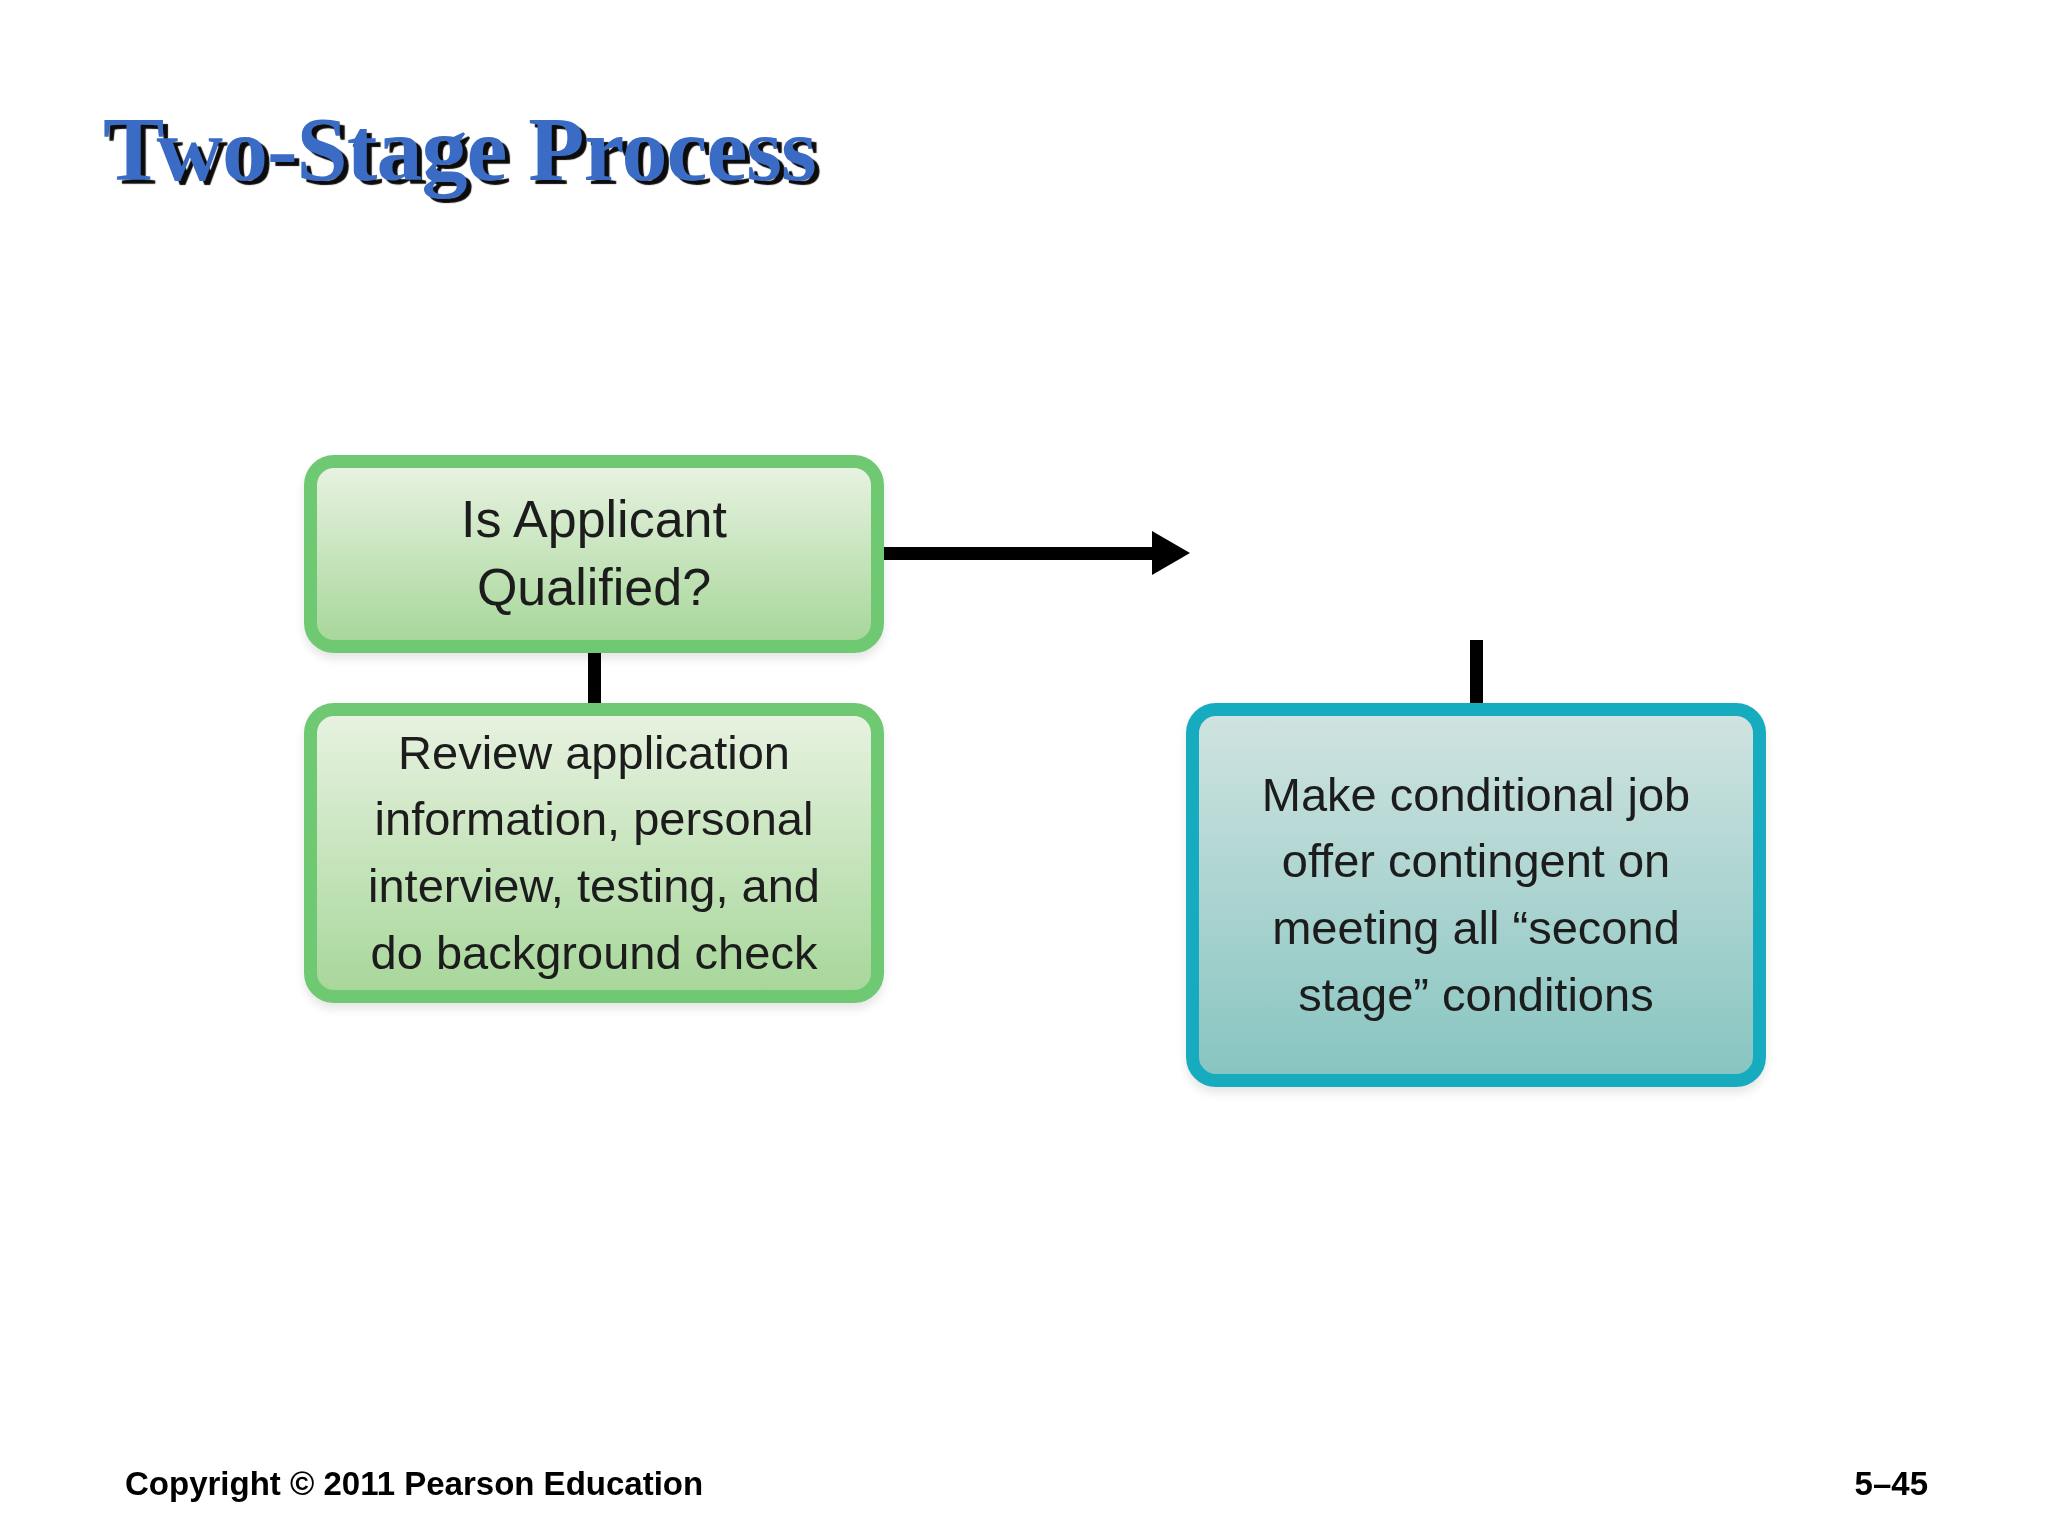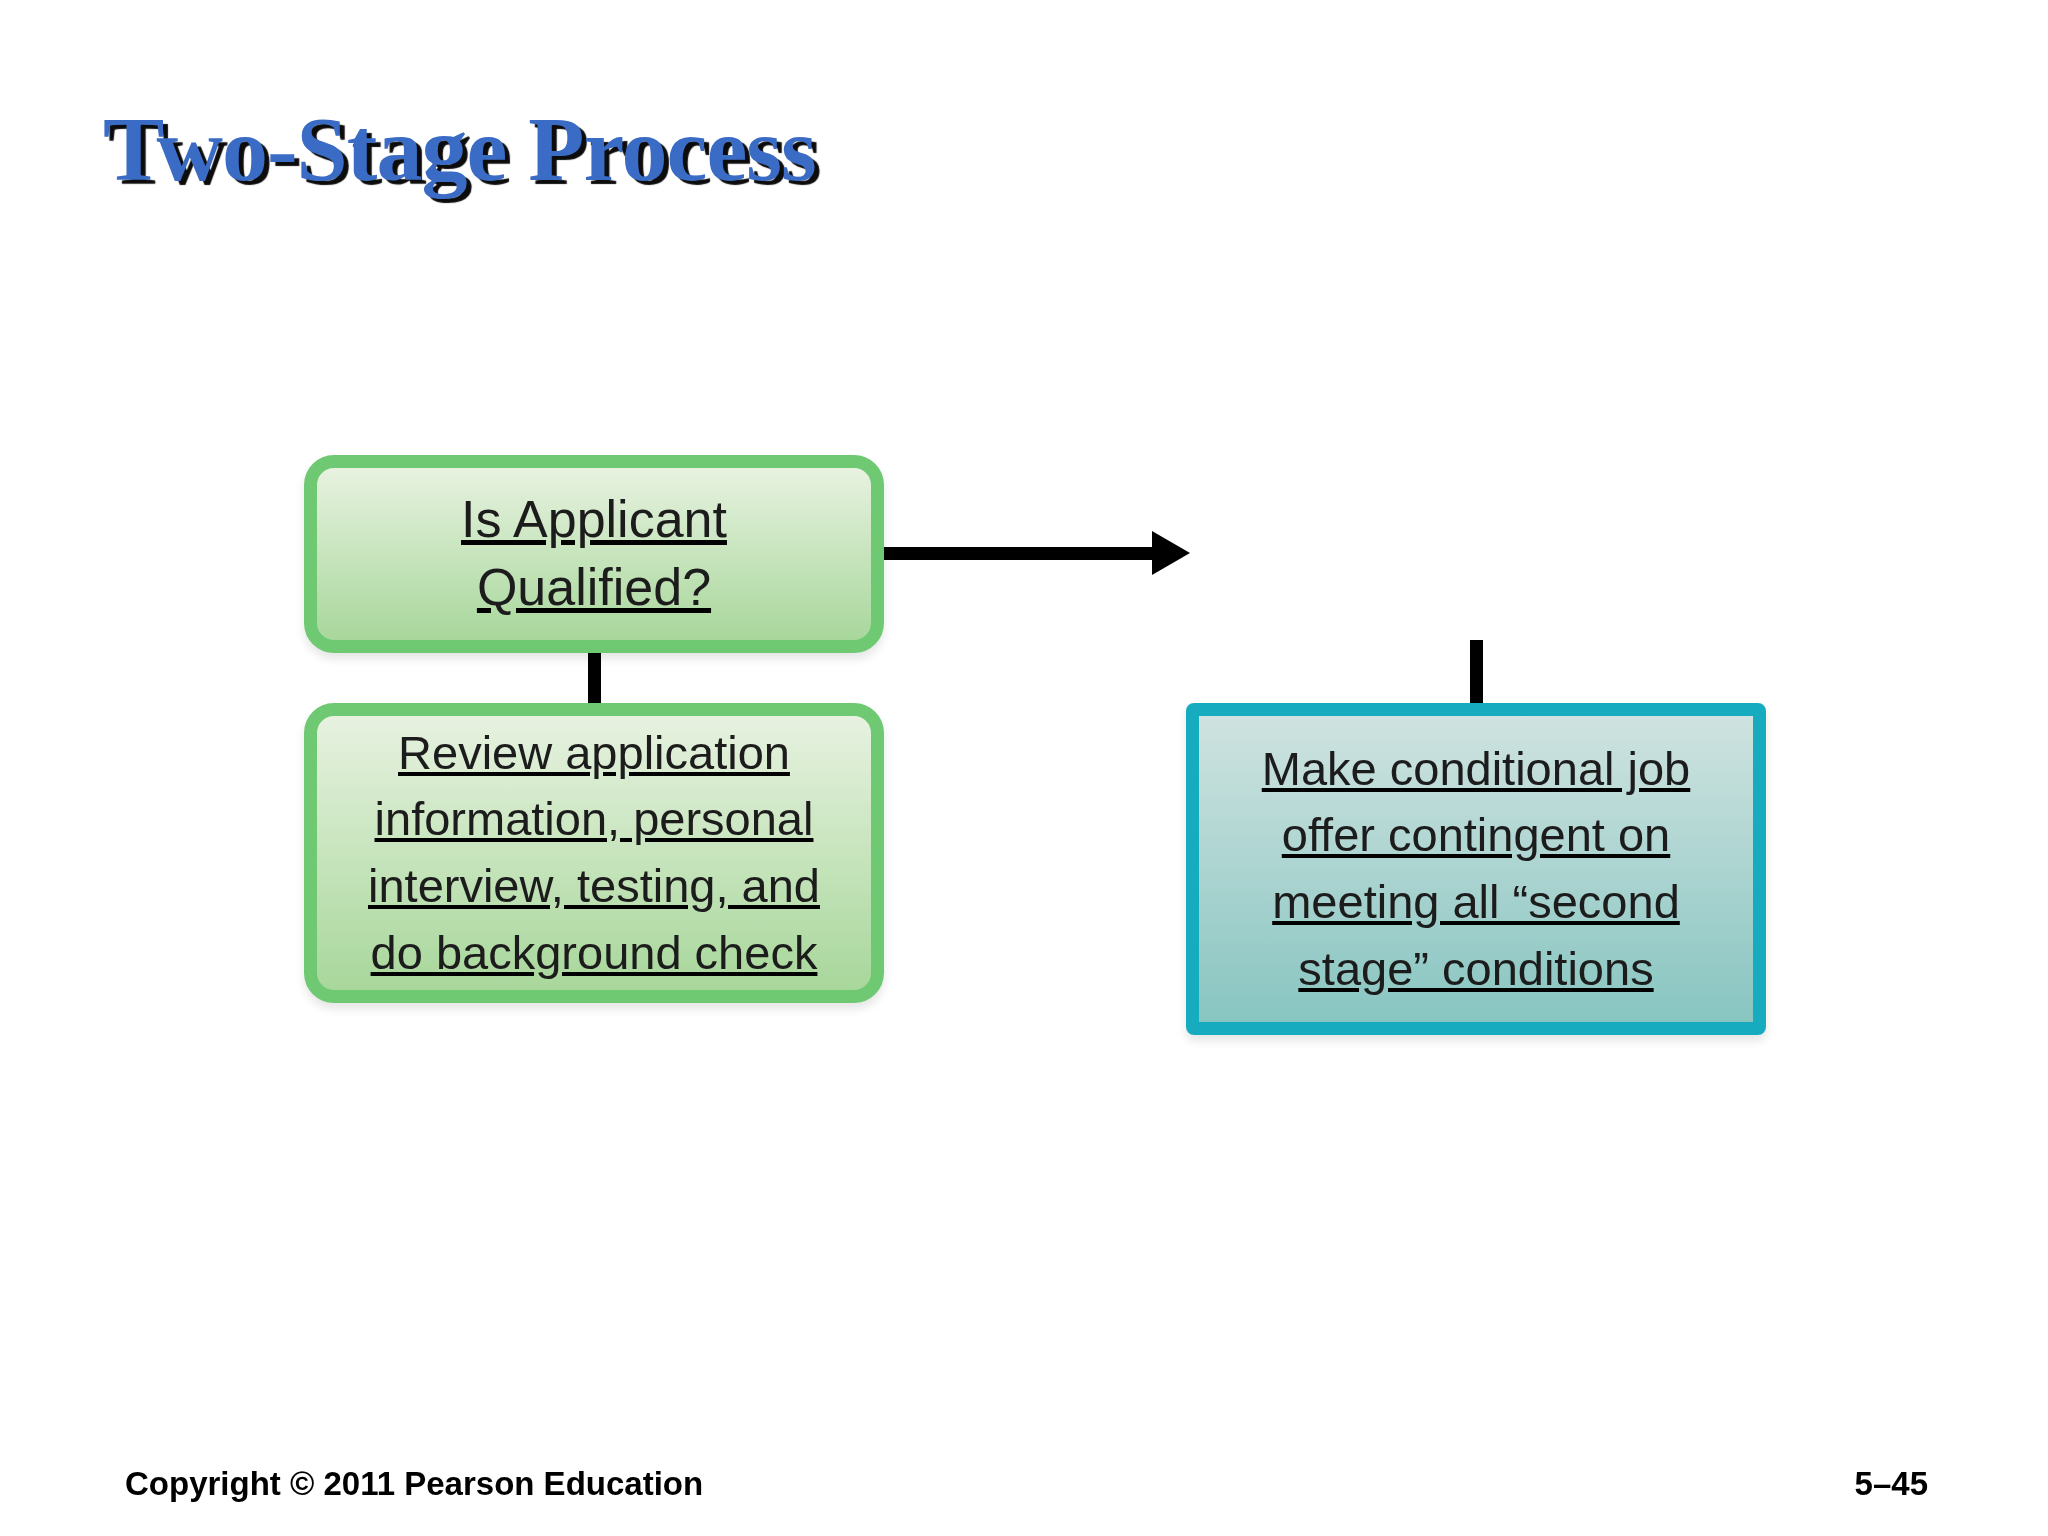--- a/index.html
+++ b/index.html
@@ -36,34 +36,33 @@
   .node{
     position:absolute;
     box-sizing:border-box;
     border-radius:30px;
     display:flex;
     align-items:center;
     justify-content:center;
     text-align:center;
     z-index:2;
     box-shadow:0 6px 10px rgba(0,0,0,0.10);
-    text-decoration:underline;
   }
   .node-green{
     border:13px solid var(--green-border,#6fc973);
     background:linear-gradient(180deg,var(--green-fill-top,#e7f2e0) 0%,var(--green-fill-bottom,#a8d79b) 100%);
   }
   .node-teal{
     border:13px solid var(--teal-border,#16abbf);
     background:linear-gradient(180deg,var(--teal-fill-top,#cfe3e0) 0%,var(--teal-fill-bottom,#88c5c1) 100%);
   }
   .pos-top-left   {left:304px;top:455px;width:580px;height:198px;}
   .pos-top-right  {left:1186px;top:455px;width:580px;height:198px;}
   .pos-bot-left   {left:304px;top:703px;width:580px;height:300px;}
-  .pos-bot-right  {left:1186px;top:703px;width:580px;height:332px;border-radius:8px;}
+  .pos-bot-right  {left:1186px;top:703px;width:580px;height:384px;}
   .node-text{
     color:var(--ink,#1c1c1c);
     white-space:pre-line;
     font-weight:400;
   }
   .decision-text{font-size:52px;line-height:1.30;}
   .detail-text{font-size:47px;line-height:1.42;}
   .connector{
     position:absolute;
     width:13px;height:76px;

